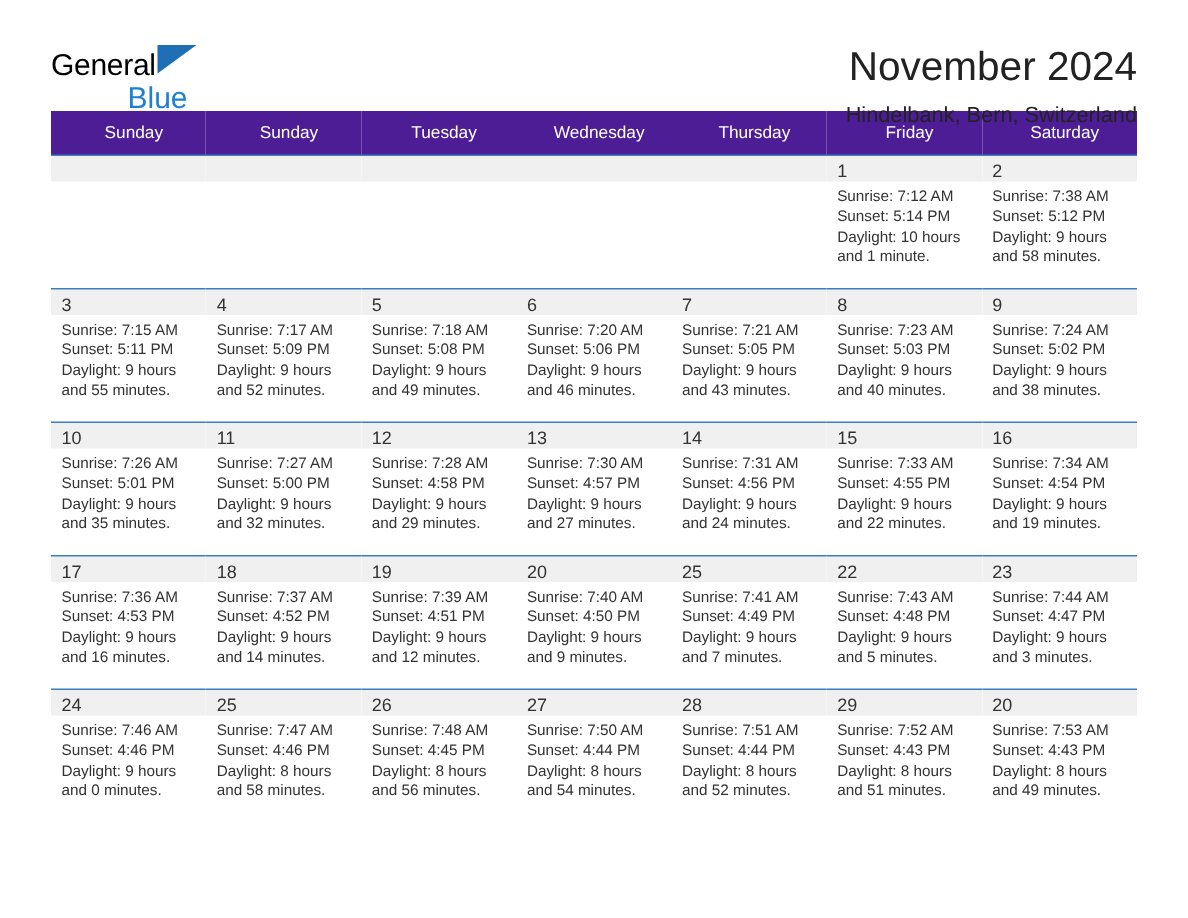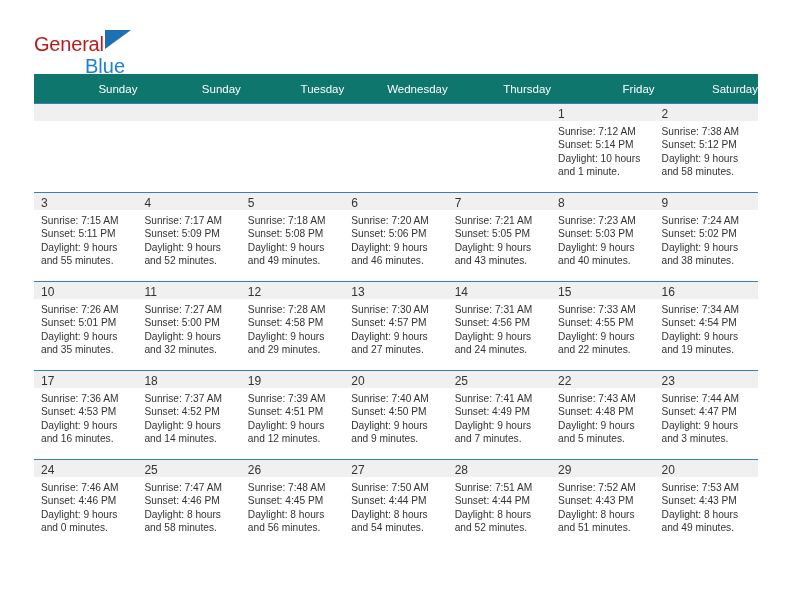--- a/index.html
+++ b/index.html
@@ -32,21 +32,21 @@
     box-sizing: border-box;
   }
   .brand {
     position: relative;
     width: 120px;
     padding-top: 6px;
   }
   .brand-row1 {
     font-size: 20px;
     line-height: 21px;
-    color: #b91c1c;
+    color: #000000;
     letter-spacing: -0.2px;
     position: relative;
     display: inline-block;
   }
   .brand-tri {
     position: absolute;
     left: 71px;
     top: 2px;
     width: 0;
     height: 0;
@@ -78,25 +78,25 @@
     margin: 6px 0 0 0;
   }
 
   
   .calendar {
     width: 724px;
     border-collapse: collapse;
     table-layout: fixed;
   }
   .calendar th {
-    background: #0f766e;
+    background: #4c1d95;
     color: #ffffff;
     font-size: 11.5px;
     font-weight: normal;
-    text-align: right;
+    text-align: center;
     padding: 5px 0 5px 7px;
     height: 19px;
     border: none;
   }
   .calendar td {
     vertical-align: top;
     padding: 0;
     border: none;
     border-top: 1.5px solid #3a7ebe;
     height: 89px;
@@ -134,20 +134,24 @@
 <div class="page">
 
   <div class="header">
 
     <div class="brand">
       <div class="brand-row1">General</div>
       <div class="brand-tri"></div>
       <div class="brand-row2">Blue</div>
     </div>
 
+    <div class="title-block">
+      <h1 class="cal-title">November 2024</h1>
+      <div class="cal-subtitle">Hindelbank, Bern, Switzerland</div>
+    </div>
 
   </div>
 
   <table class="calendar">
     <thead>
       <tr id="weekday-row">
           <th>Sunday</th>
           <th>Sunday</th>
           <th>Tuesday</th>
           <th>Wednesday</th>

